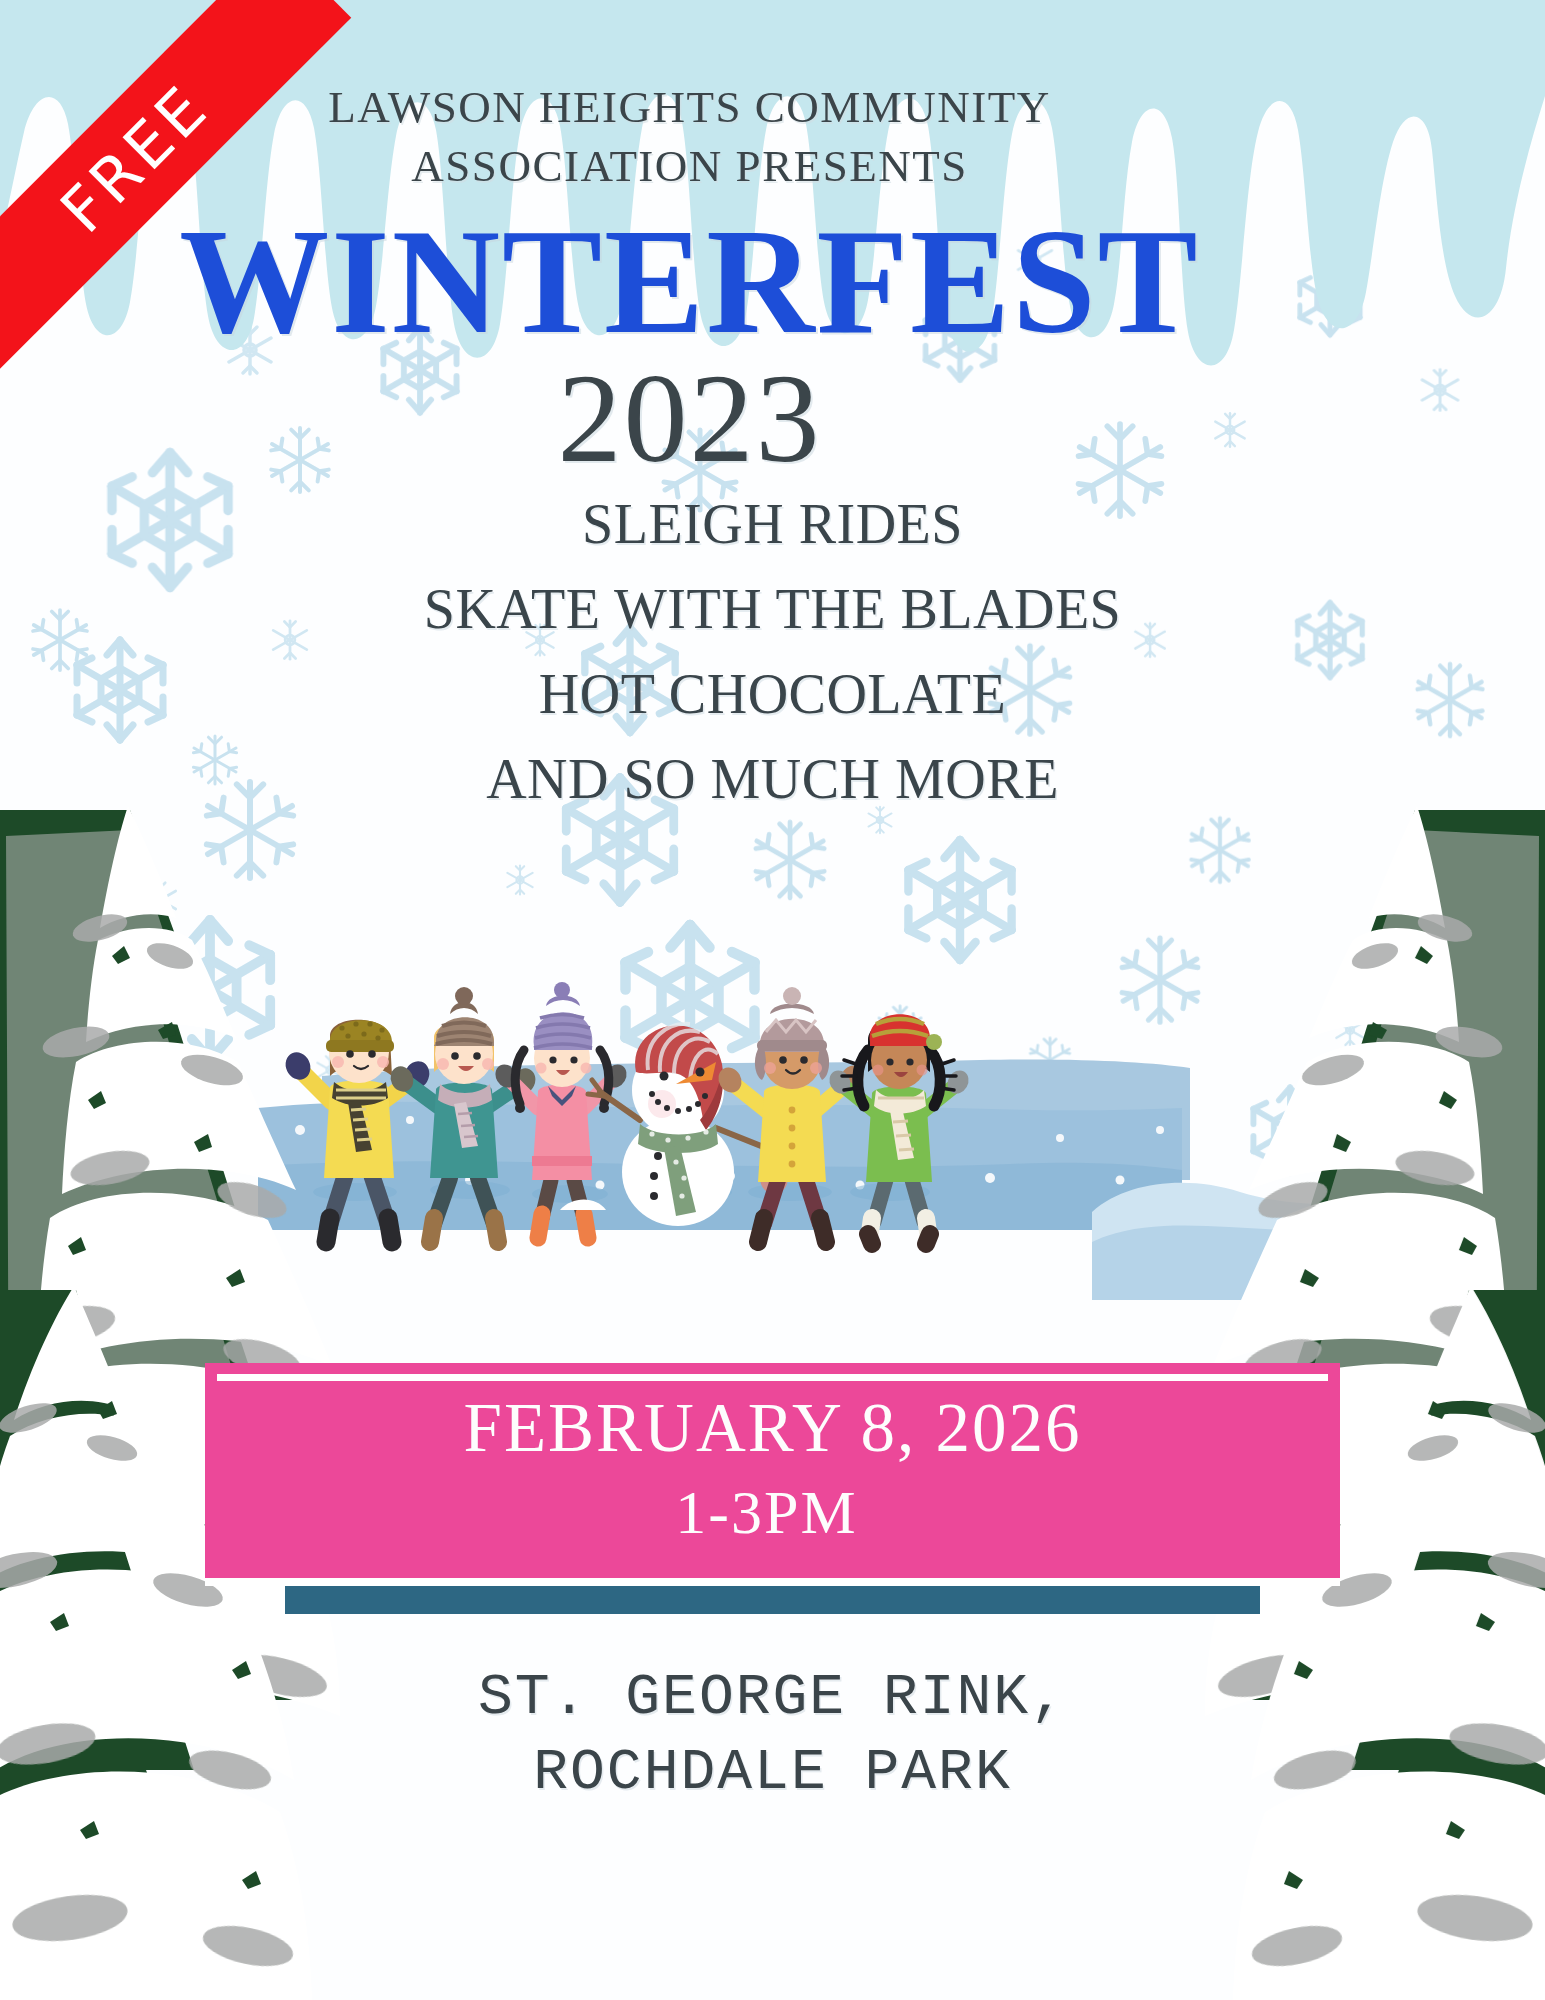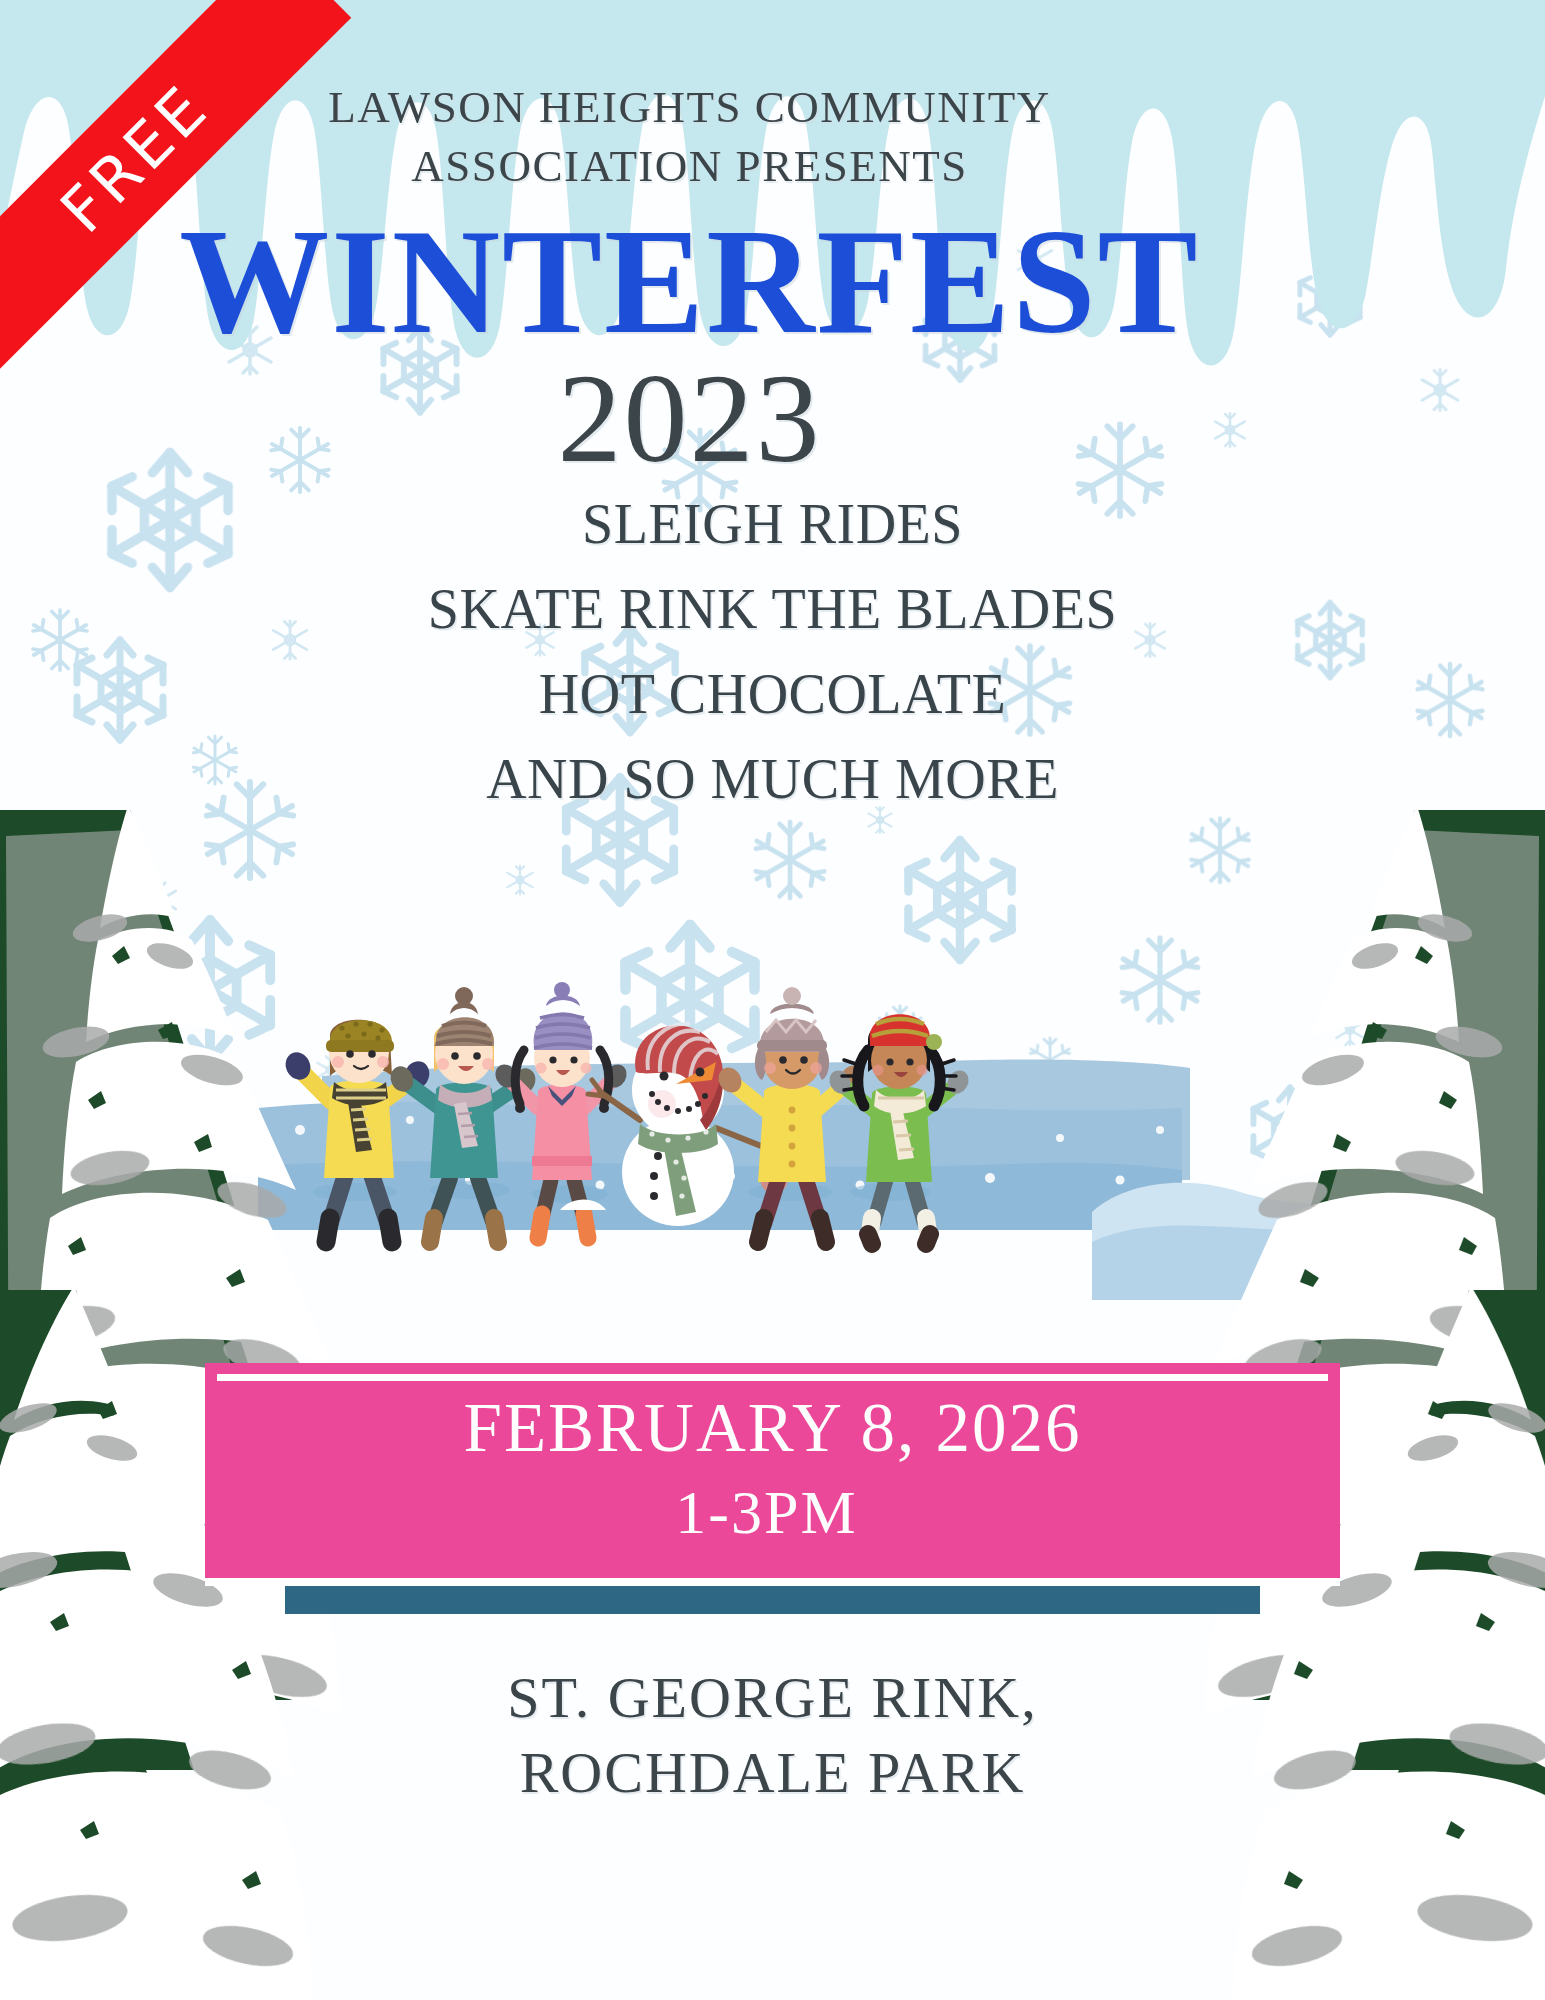--- a/index.html
+++ b/index.html
@@ -94,21 +94,21 @@
     position:absolute; left:285px; top:1586px; width:975px; height:28px;
     background:#2d6783; z-index:9;
   }
 
   
   #location {
     position:absolute; left:0; top:1660px; width:1545px; z-index:9;
     text-align:center;
   }
   .loc-line {
-    font-family:Liberation Serif, serif;
+    font-family:Liberation Mono, monospace;
     font-size:58px; line-height:1.30; color:#3b454a; letter-spacing:2px;
     text-shadow:1.5px 1.5px 0 rgba(205,216,224,.5);
   }
 
   
   #free-ribbon {
     position:absolute; left:-118px; top:104px;
     width:505px; height:108px;
     background:#f3131a;
     transform:rotate(-45deg);
@@ -258,21 +258,21 @@
 
   <div id="header-block">
     <div class="presents-line">LAWSON HEIGHTS COMMUNITY</div>
     <div class="presents-line">ASSOCIATION PRESENTS</div>
     <div id="main-title">WINTERFEST</div>
     <div id="main-year">2023</div>
   </div>
 
   <div id="activities">
     <div class="activity">SLEIGH RIDES</div>
-    <div class="activity">SKATE RINK THE BLADES</div>
+    <div class="activity">SKATE WITH THE BLADES</div>
     <div class="activity">HOT CHOCOLATE</div>
     <div class="activity">AND SO MUCH MORE</div>
   </div>
 
   <svg id="scene" viewBox="0 0 1545 420">
 
     <path fill="#a8c8e0" d="M322,96 C520,78 760,86 980,80 C1080,78 1150,82 1190,88 L1190,200 L322,200 Z"></path>
 
     <path fill="#9cc1dd" d="M258,128 C420,112 520,132 700,126 C880,120 1000,136 1182,128 L1182,230 L258,230 Z"></path>
 

